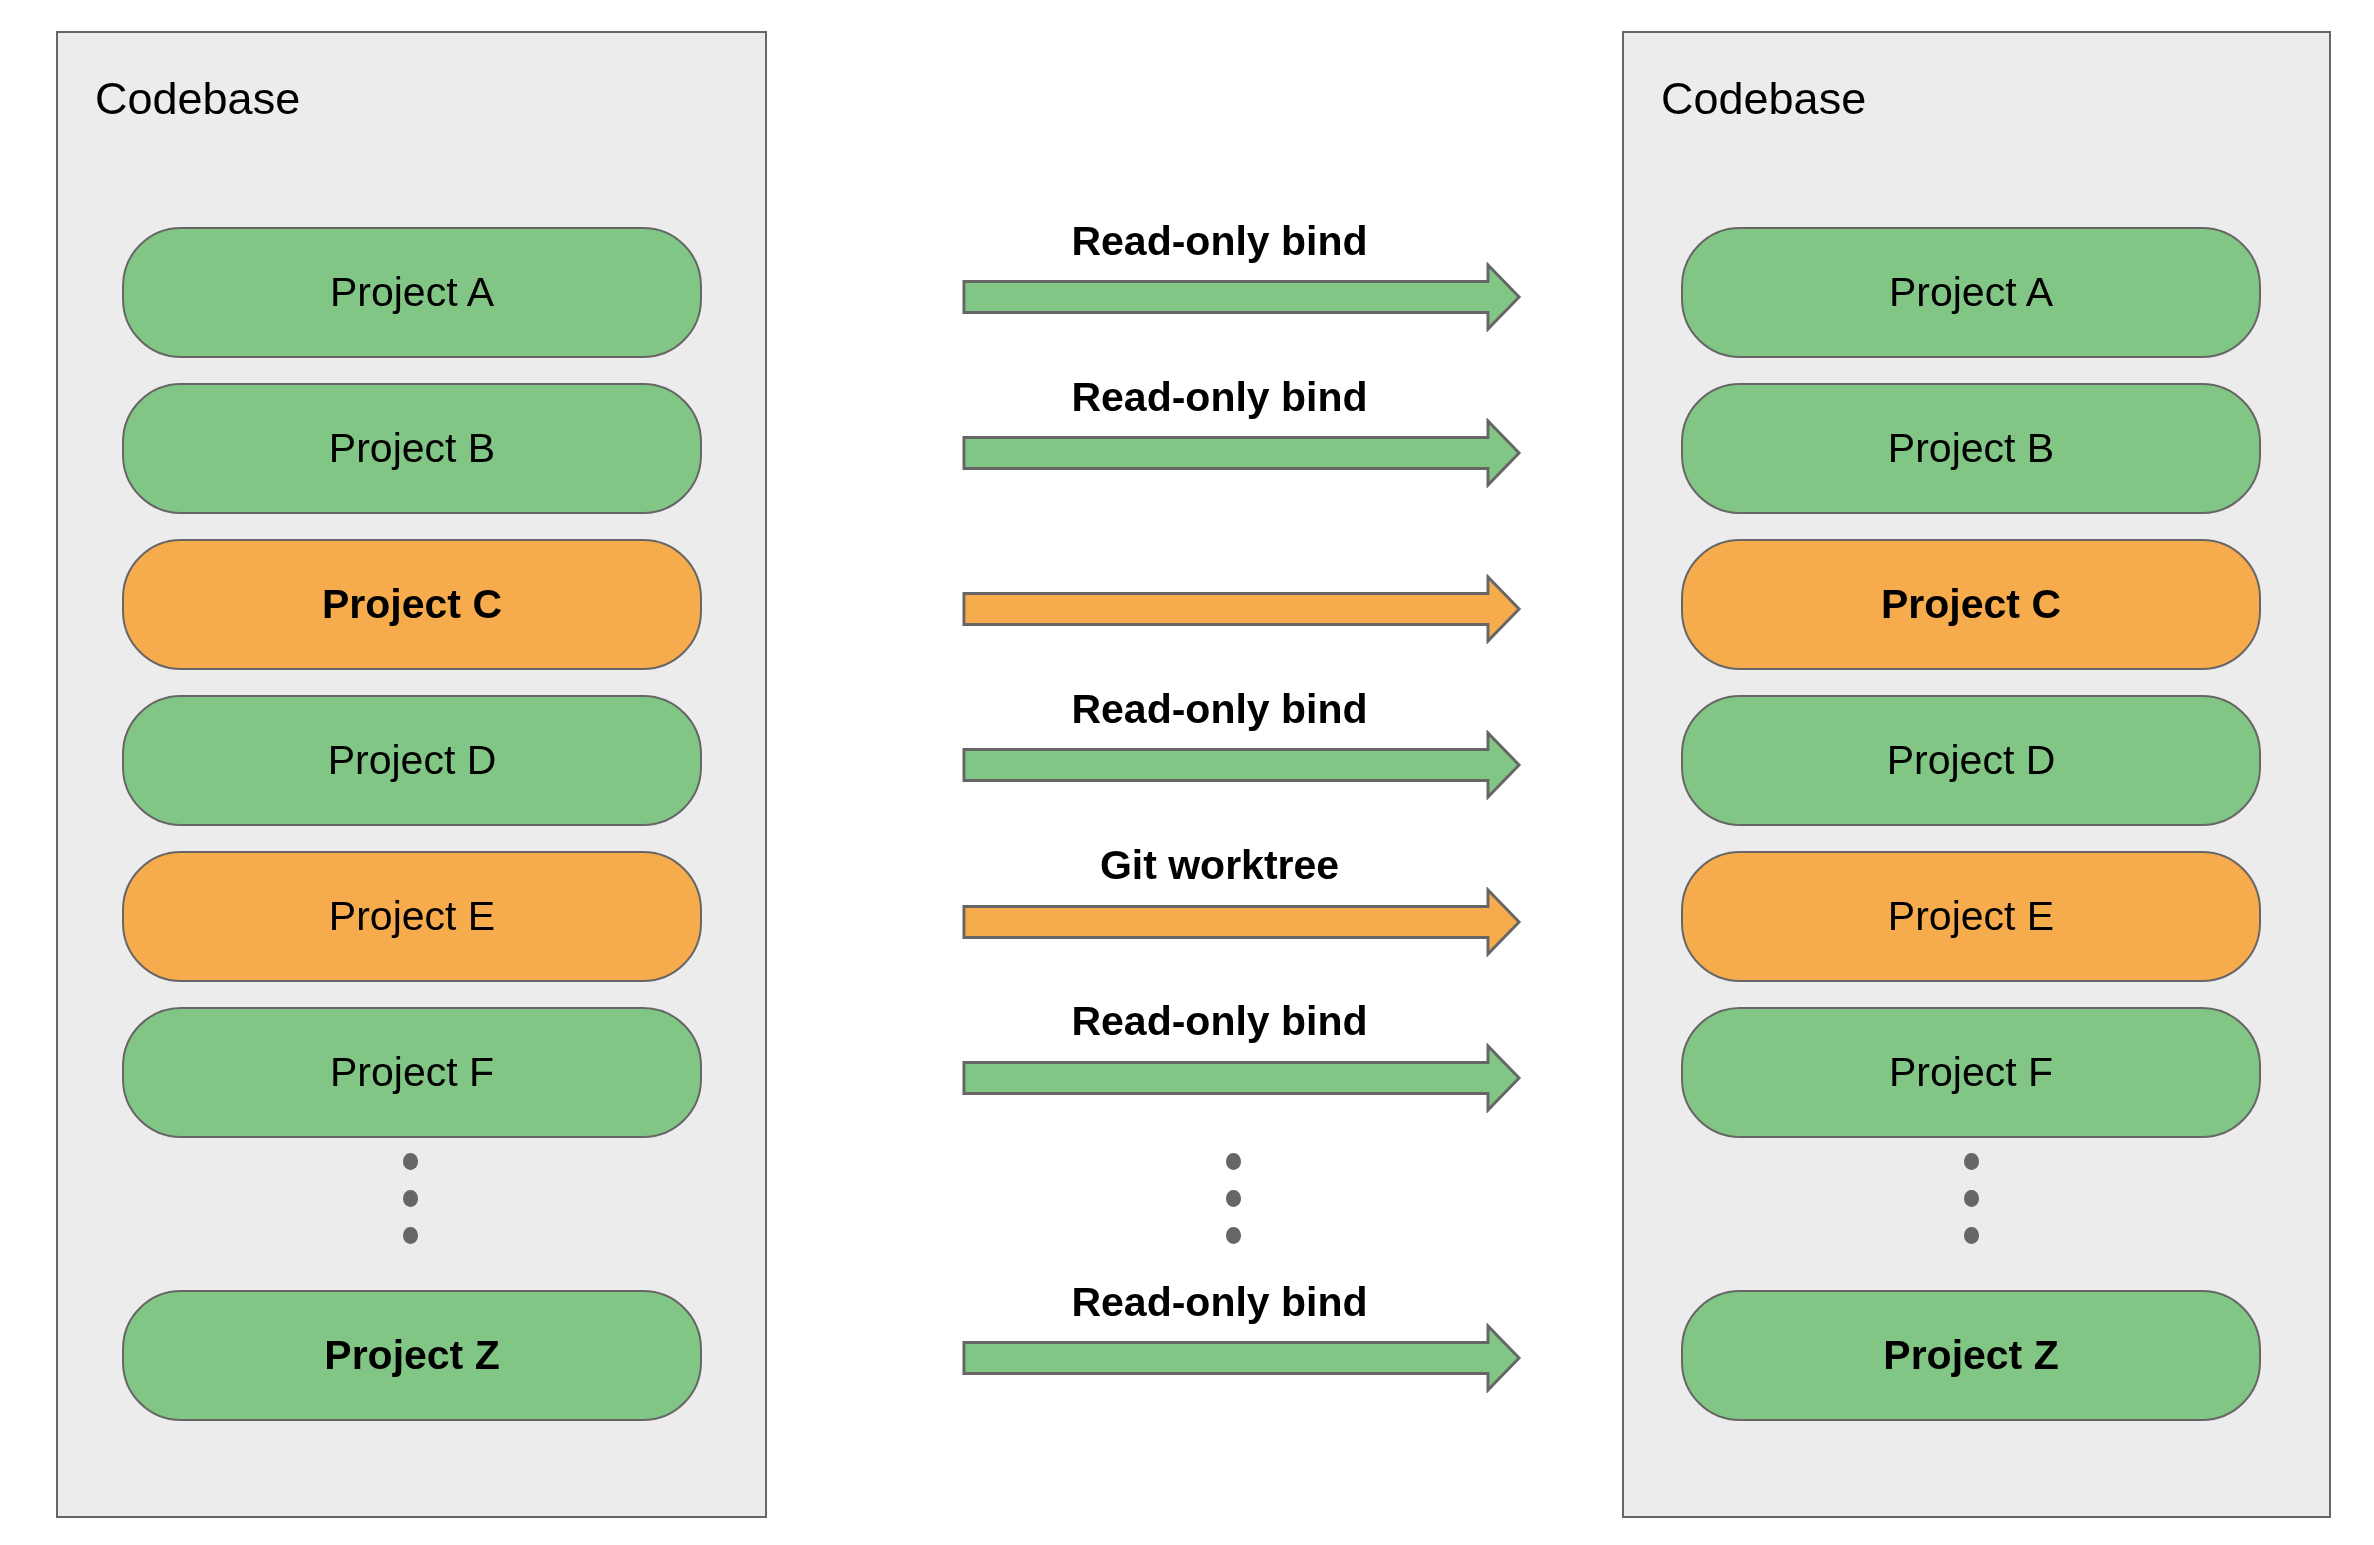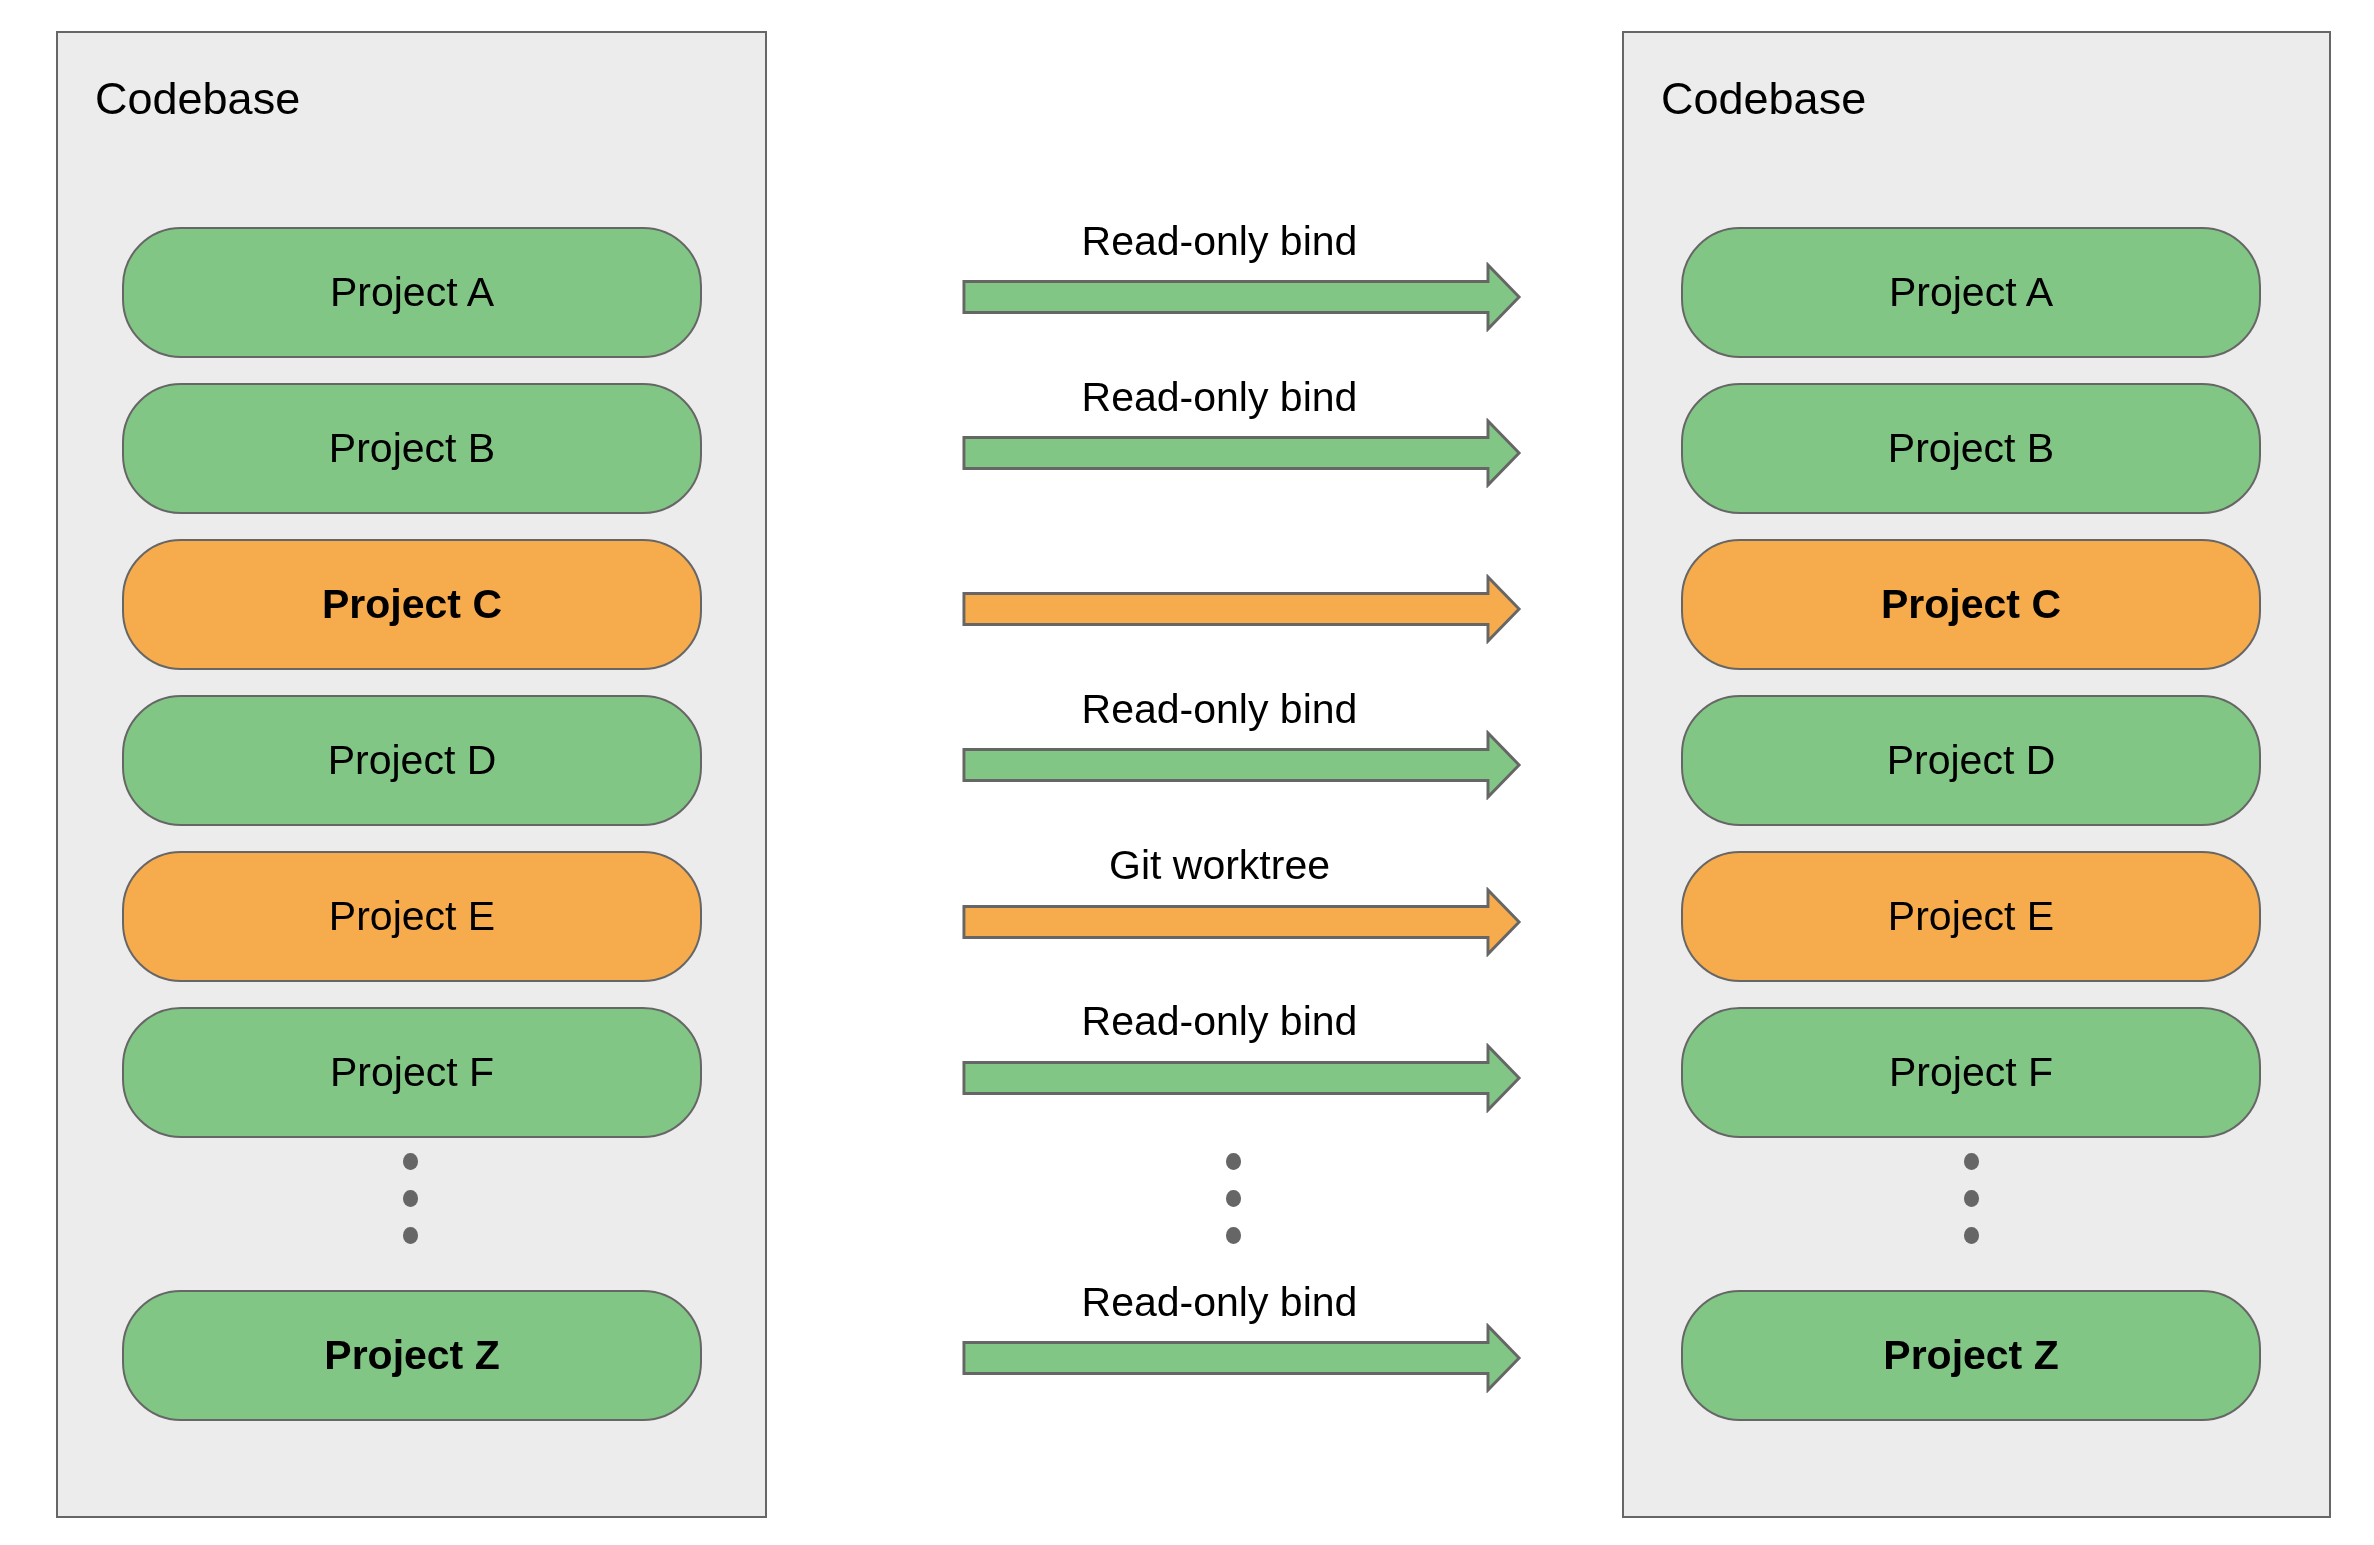--- a/index.html
+++ b/index.html
@@ -33,21 +33,21 @@
     font-size:41px; color:#000; white-space:nowrap;
   }
   .pill.shared   { background:var(--shared-fill); }
   .pill.writable { background:var(--writable-fill); }
   .pill.col-left  { left:122px; }
   .pill.col-right { left:1681px; }
 
   .arrow-label {
     position:absolute; left:839px; width:761px; height:55px;
     text-align:center; font-size:41px; line-height:55px;
-    color:#000; white-space:nowrap;
+    color:#000; white-space:nowrap;font-weight:bold;
   }
   .arrow {
     position:absolute; left:961px; width:562px; height:70px;
   }
   .arrow.shared   { color:var(--shared-fill); }
   .arrow.writable { color:var(--writable-fill); }
   .arrow svg { display:block; width:562px; height:70px; }
 
   .dots {
     position:absolute; width:14.6px;

